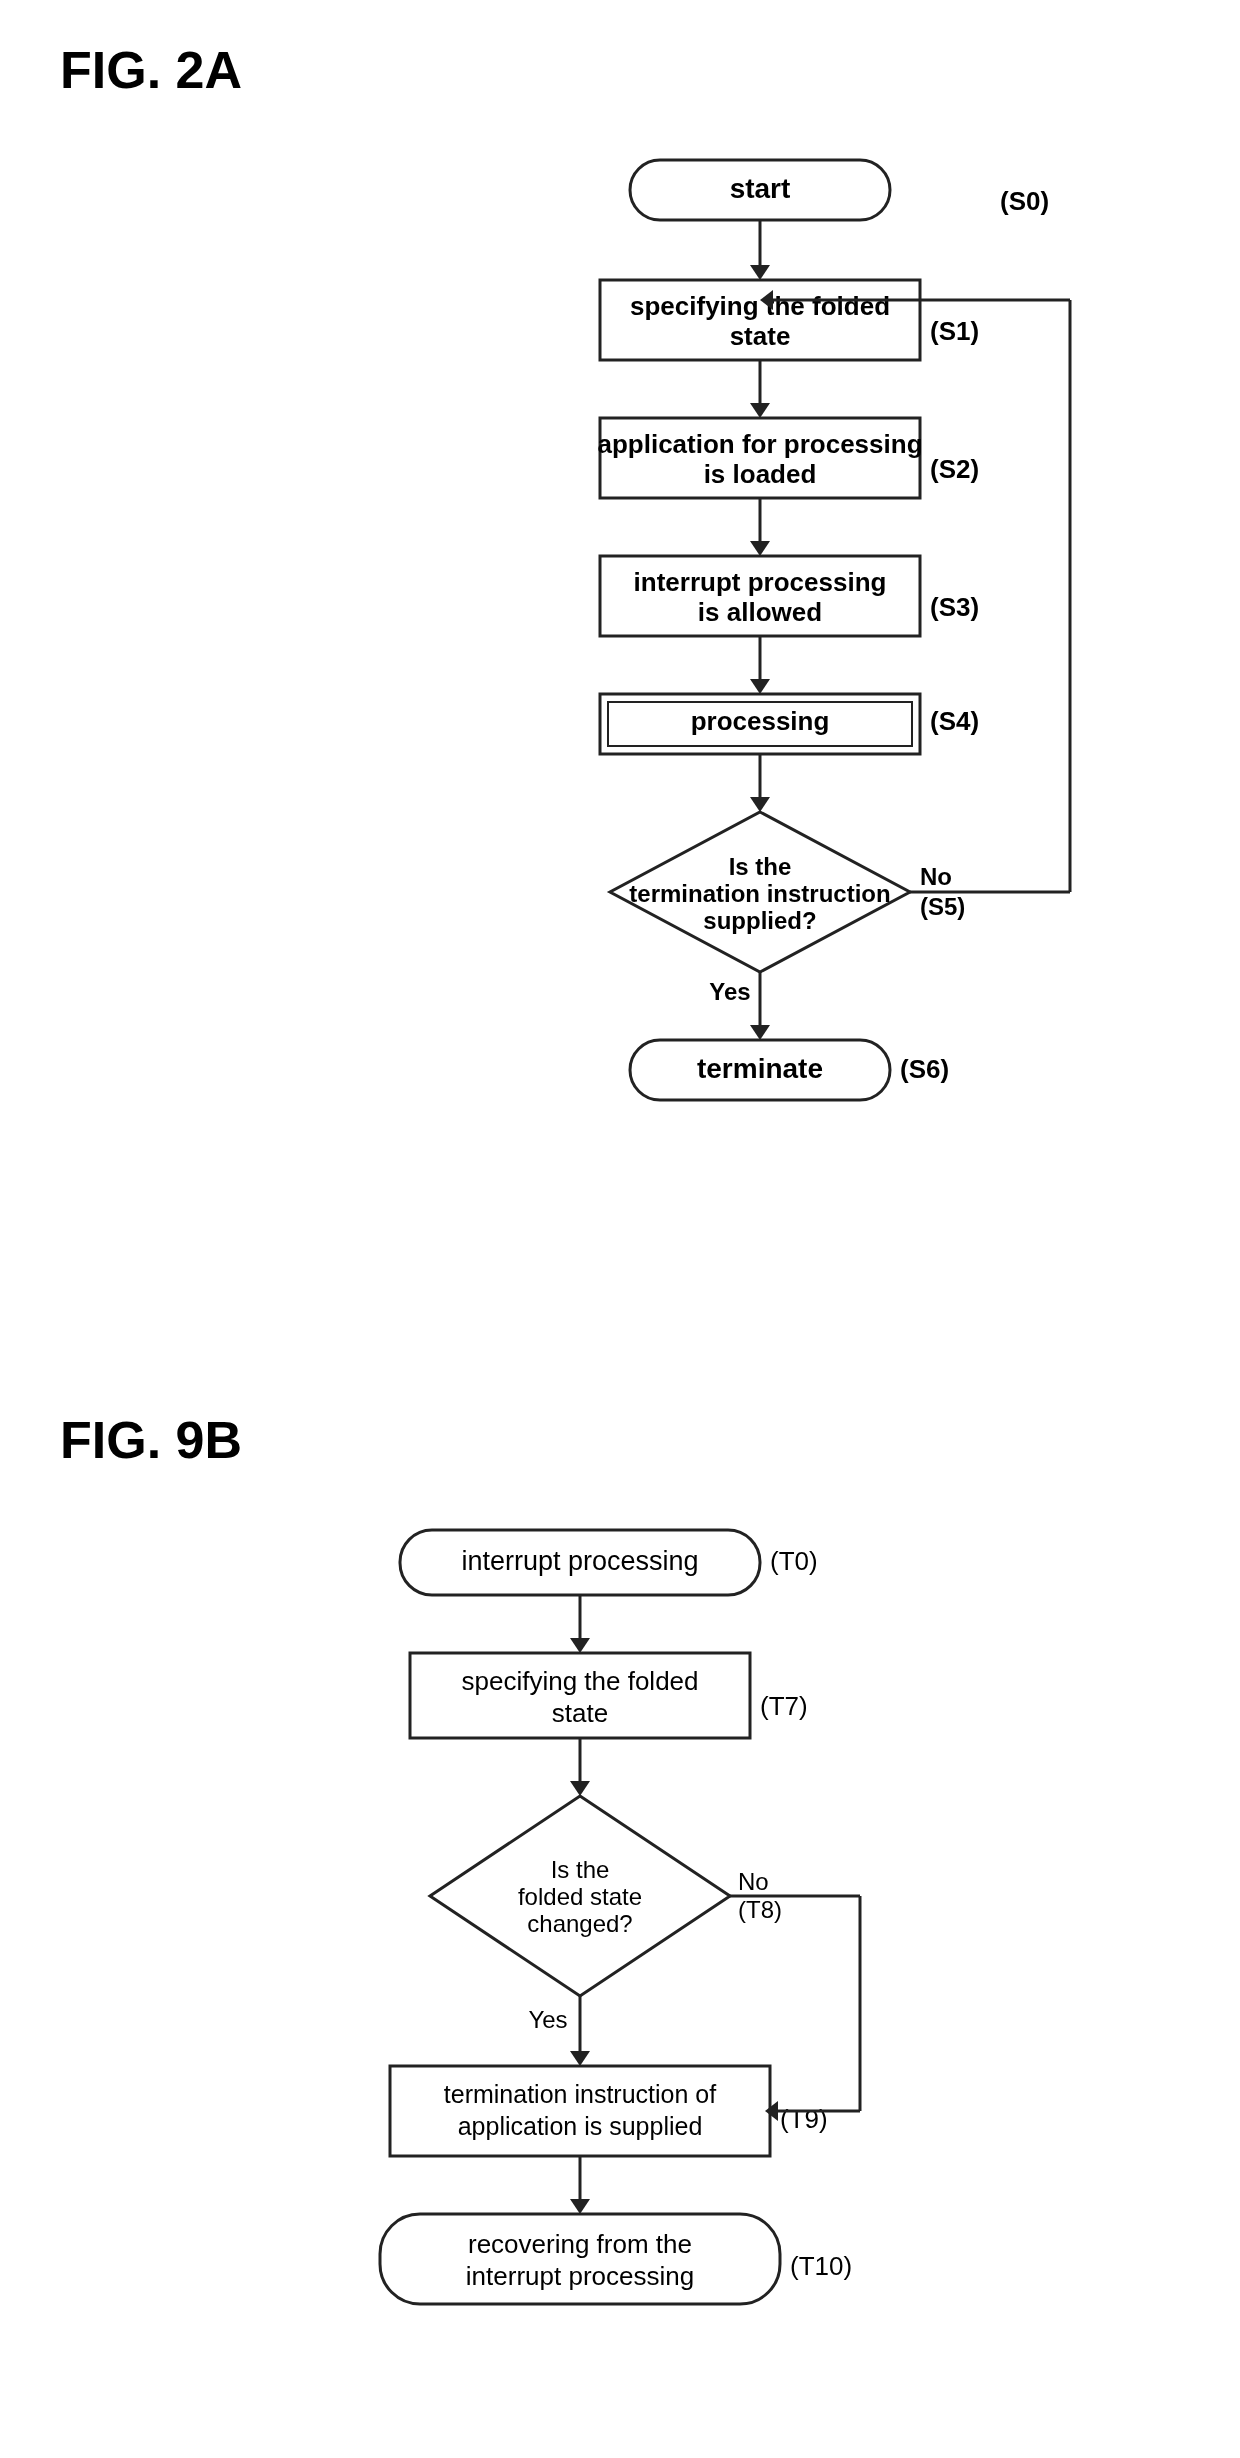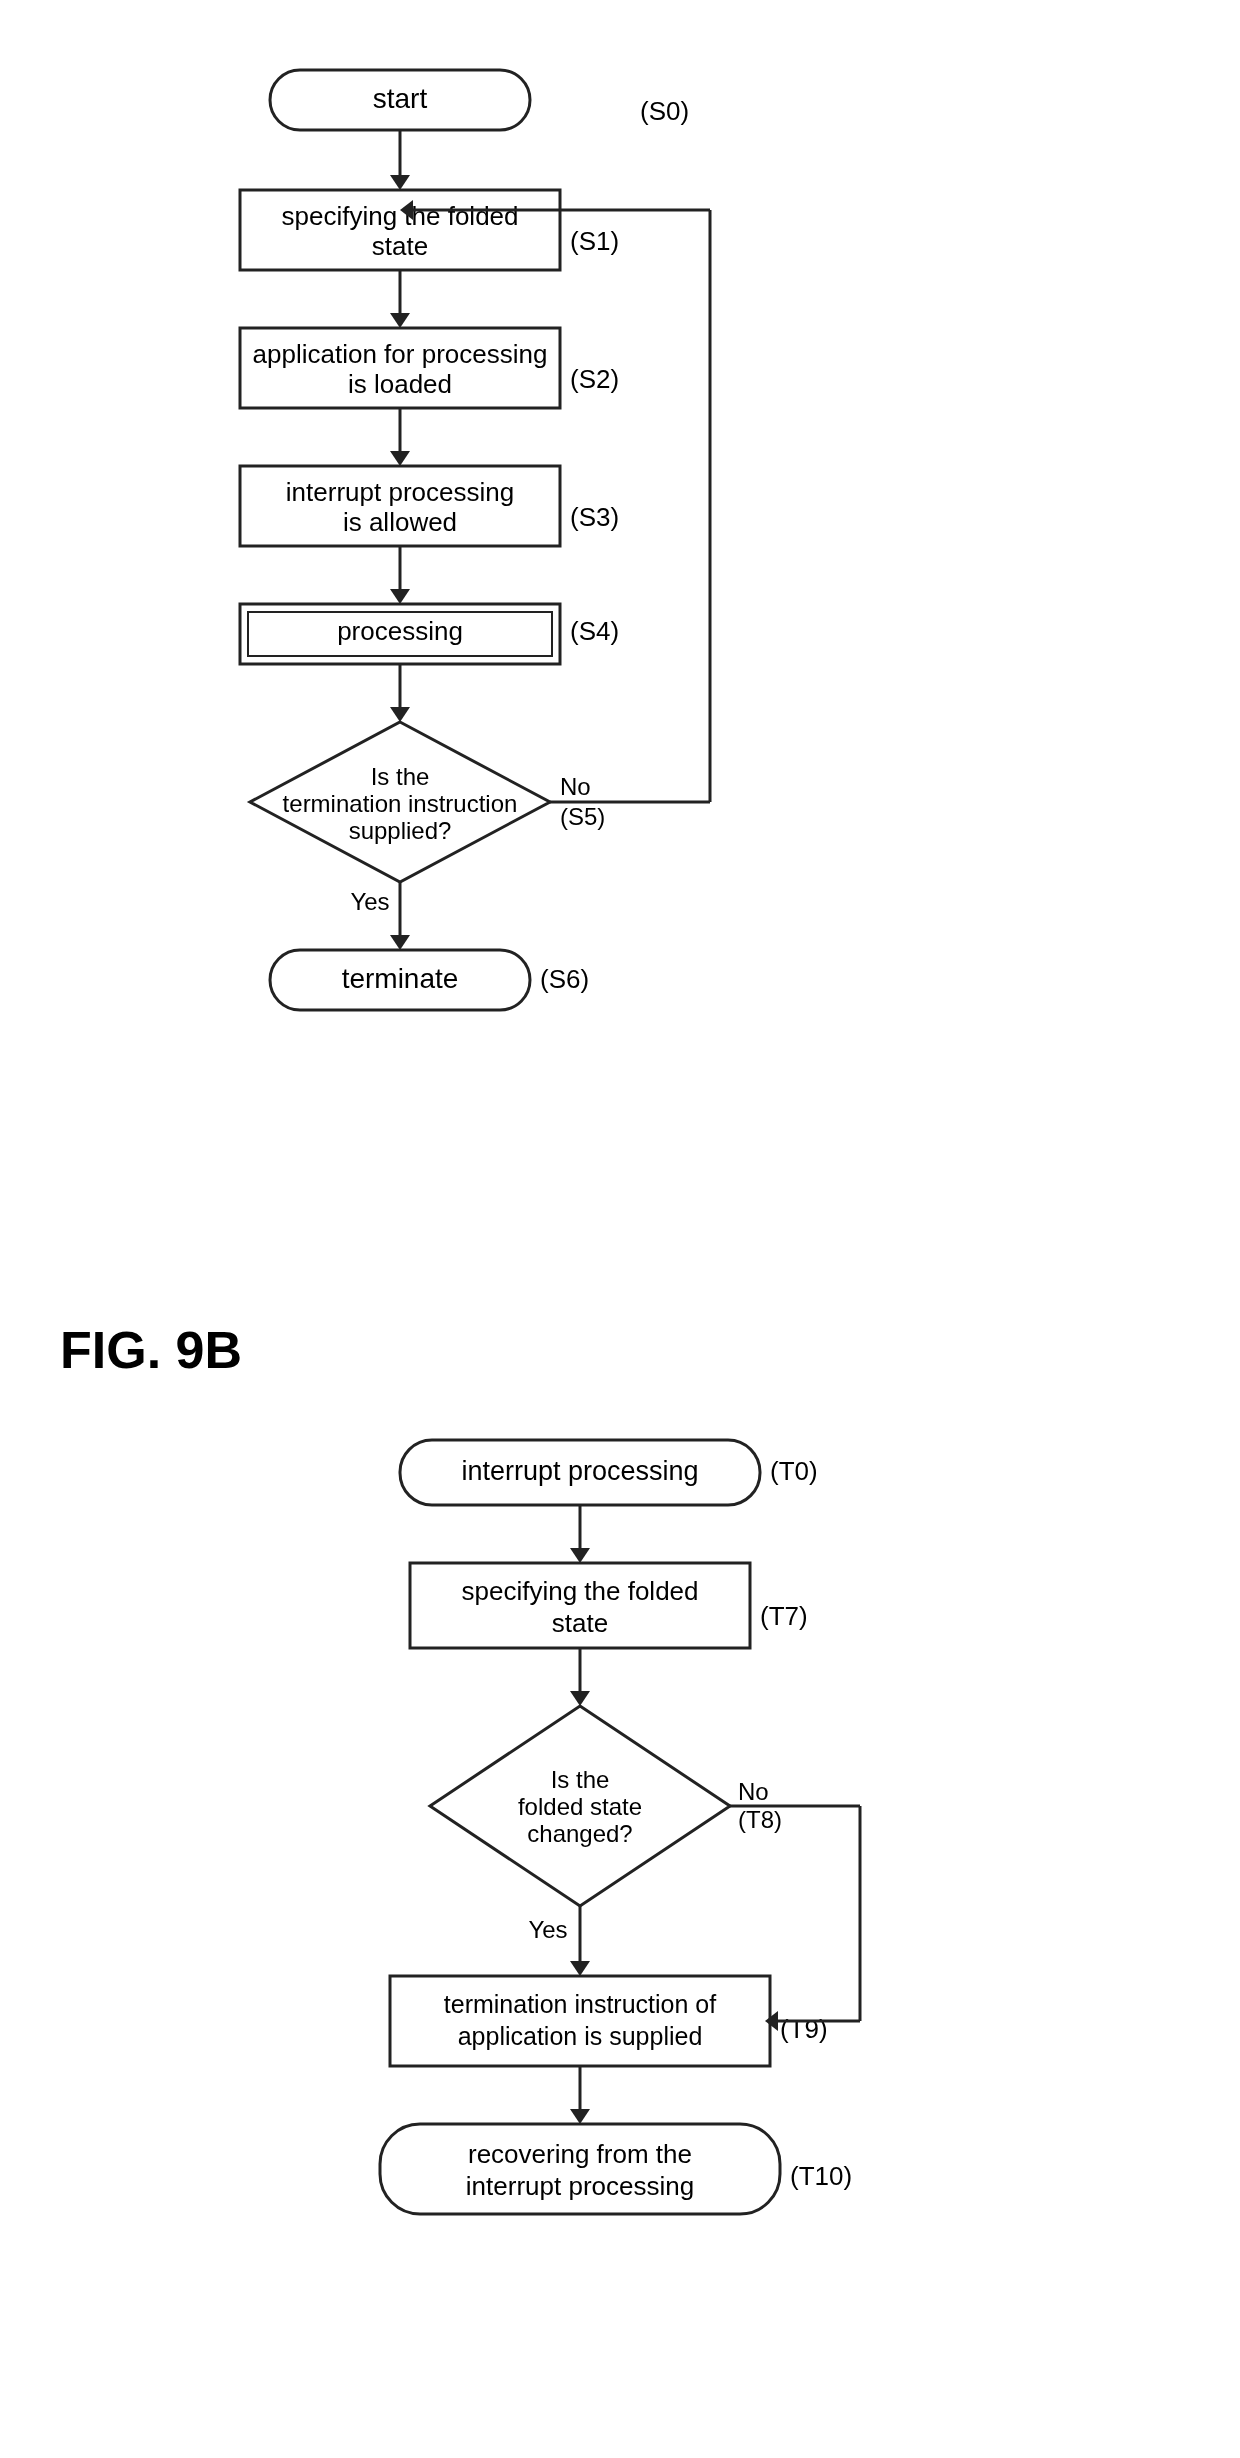--- a/index.html
+++ b/index.html
@@ -20,22 +20,23 @@
 
     .figure-section {
       width: 100%;
       margin-bottom: 80px;
     }
   </style>
 </head>
 <body>
 
 <div class="figure-section">
+  <div class="figure-label">FIG. 2A</div>
 
-  <div style="display:flex; justify-content:flex-start;">
+  <div style="display:flex; justify-content:flex-end;font-weight:bold;">
     <svg width="760" height="1200">
 
       <rect x="210" y="30" width="260" height="60" rx="30" ry="30" fill="white" stroke="#222" stroke-width="3"></rect>
       <text x="340" y="68" text-anchor="middle" font-size="28" font-family="Arial">start</text>
 
       <text x="580" y="80" text-anchor="start" font-size="26" font-family="Arial">(S0)</text>
 
       <line x1="340" y1="90" x2="340" y2="140" stroke="#222" stroke-width="3"></line>
       <polygon points="330,135 350,135 340,150" fill="#222"></polygon>
 

